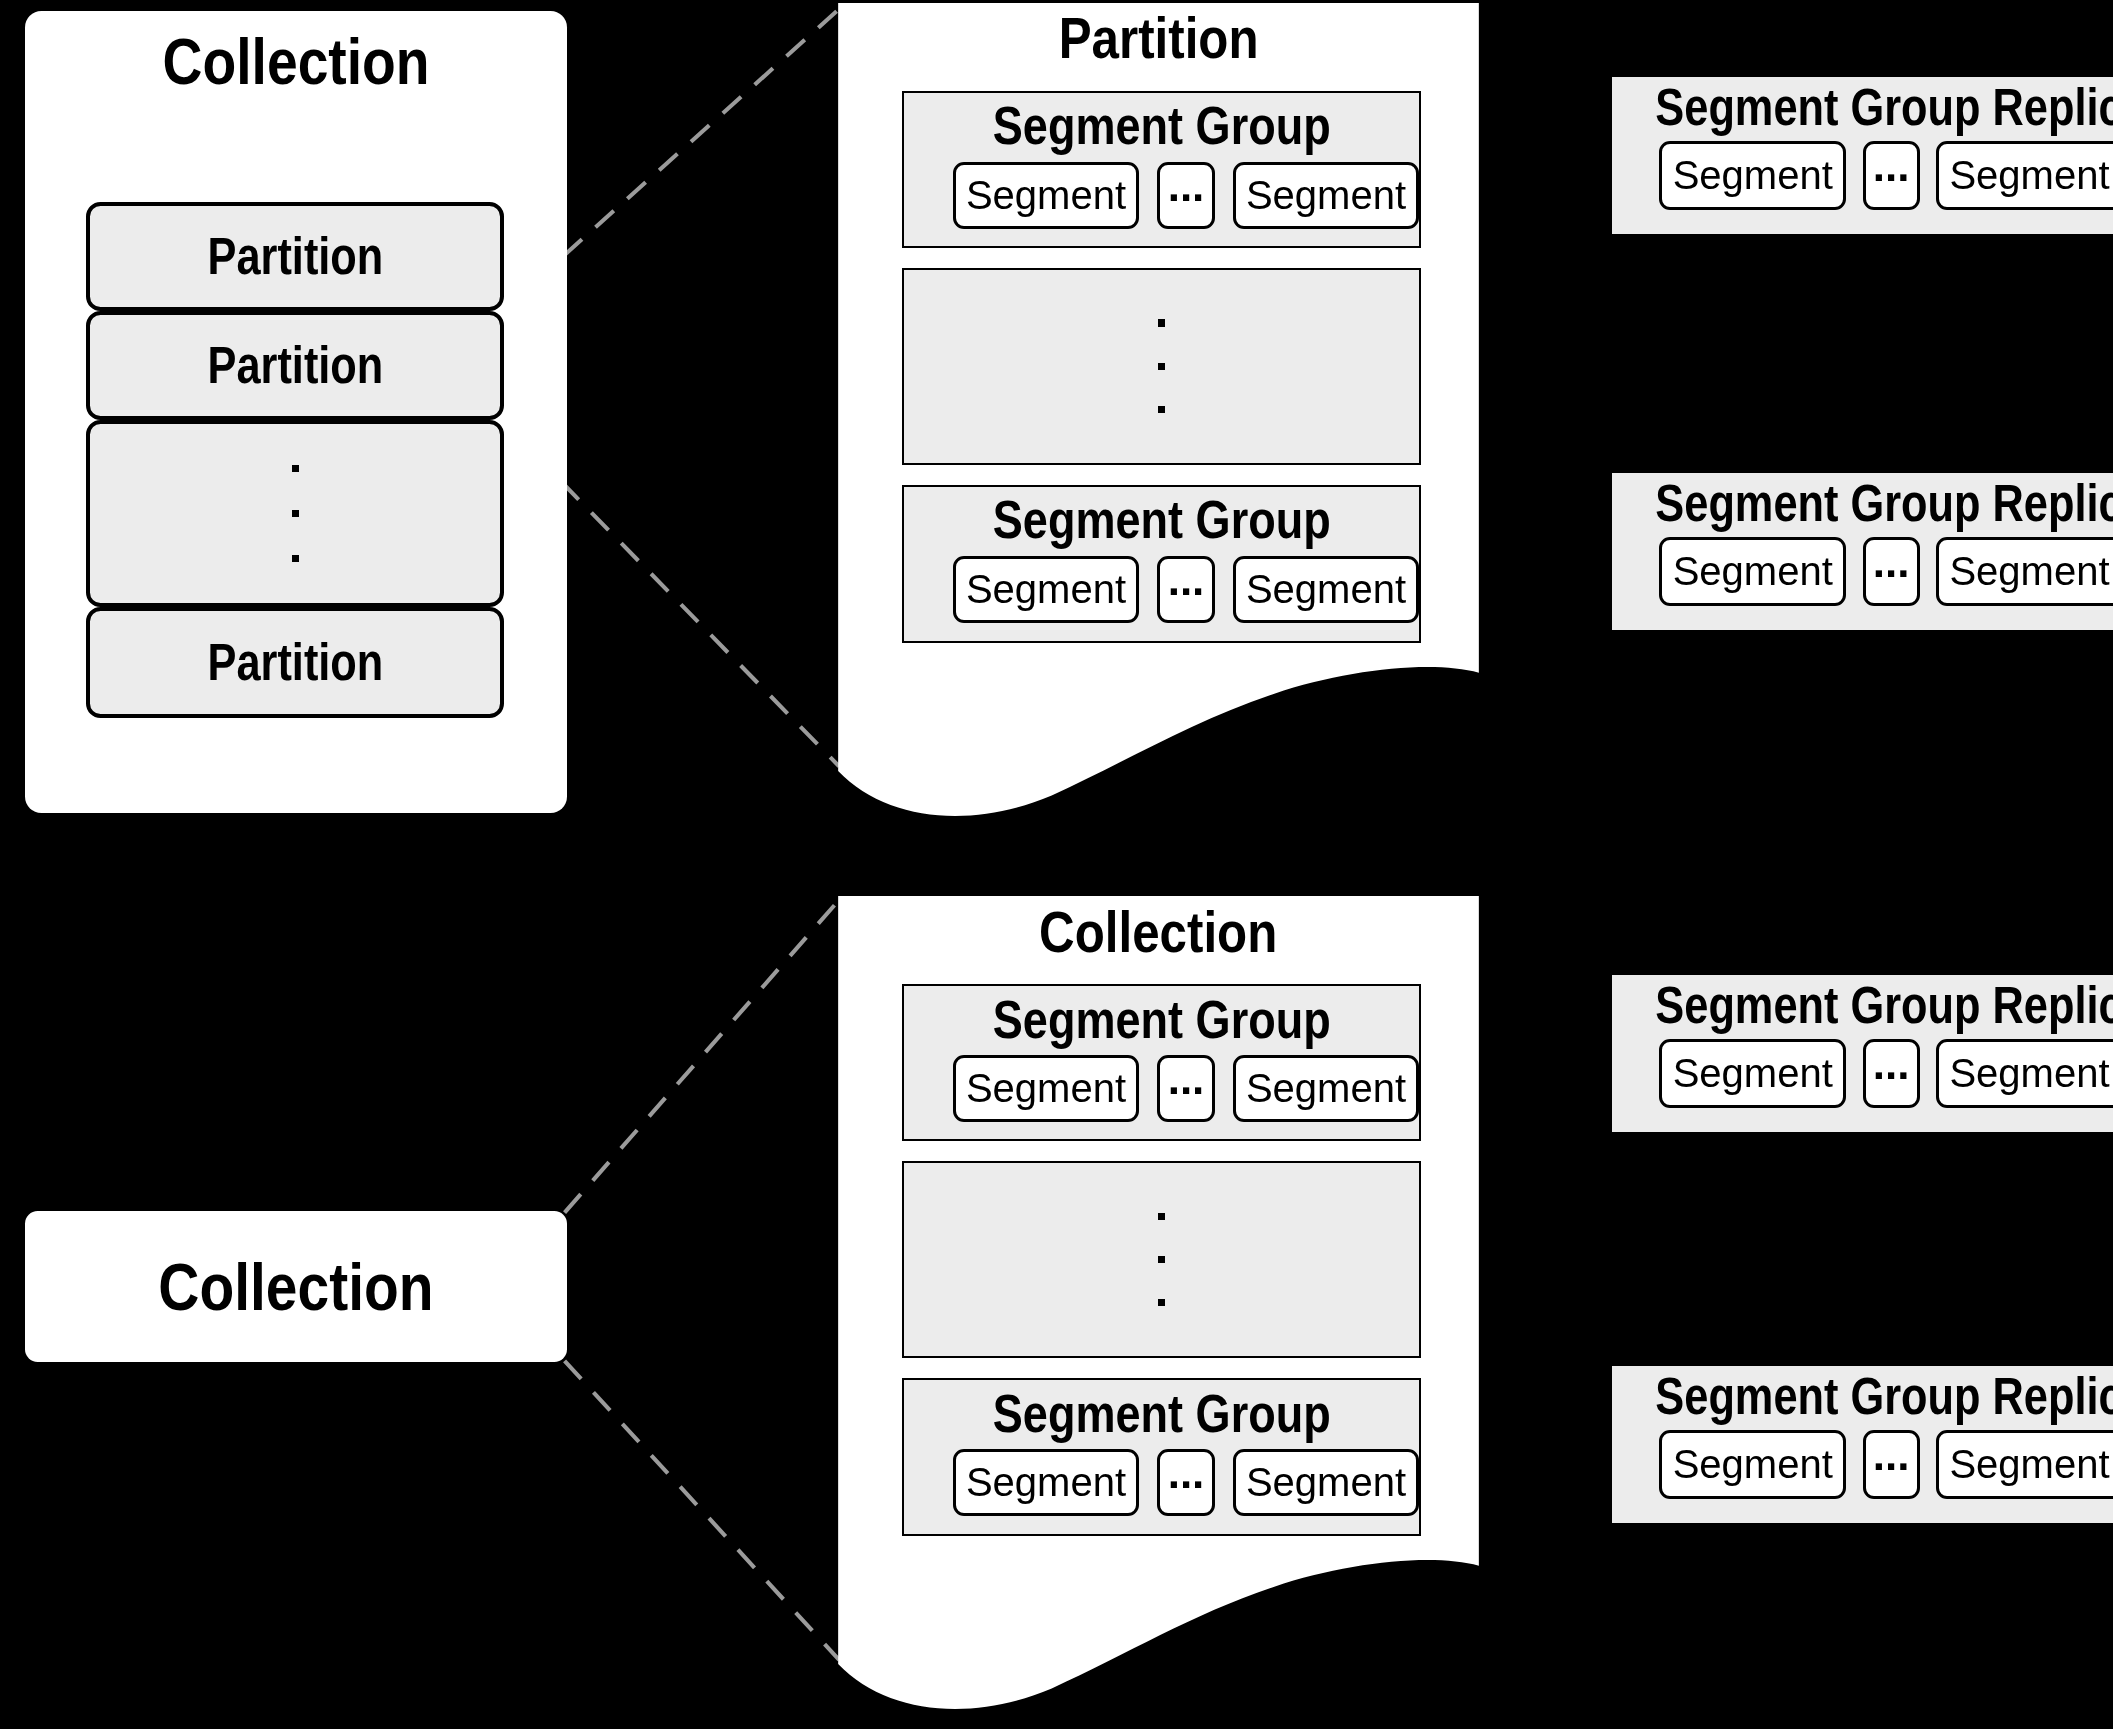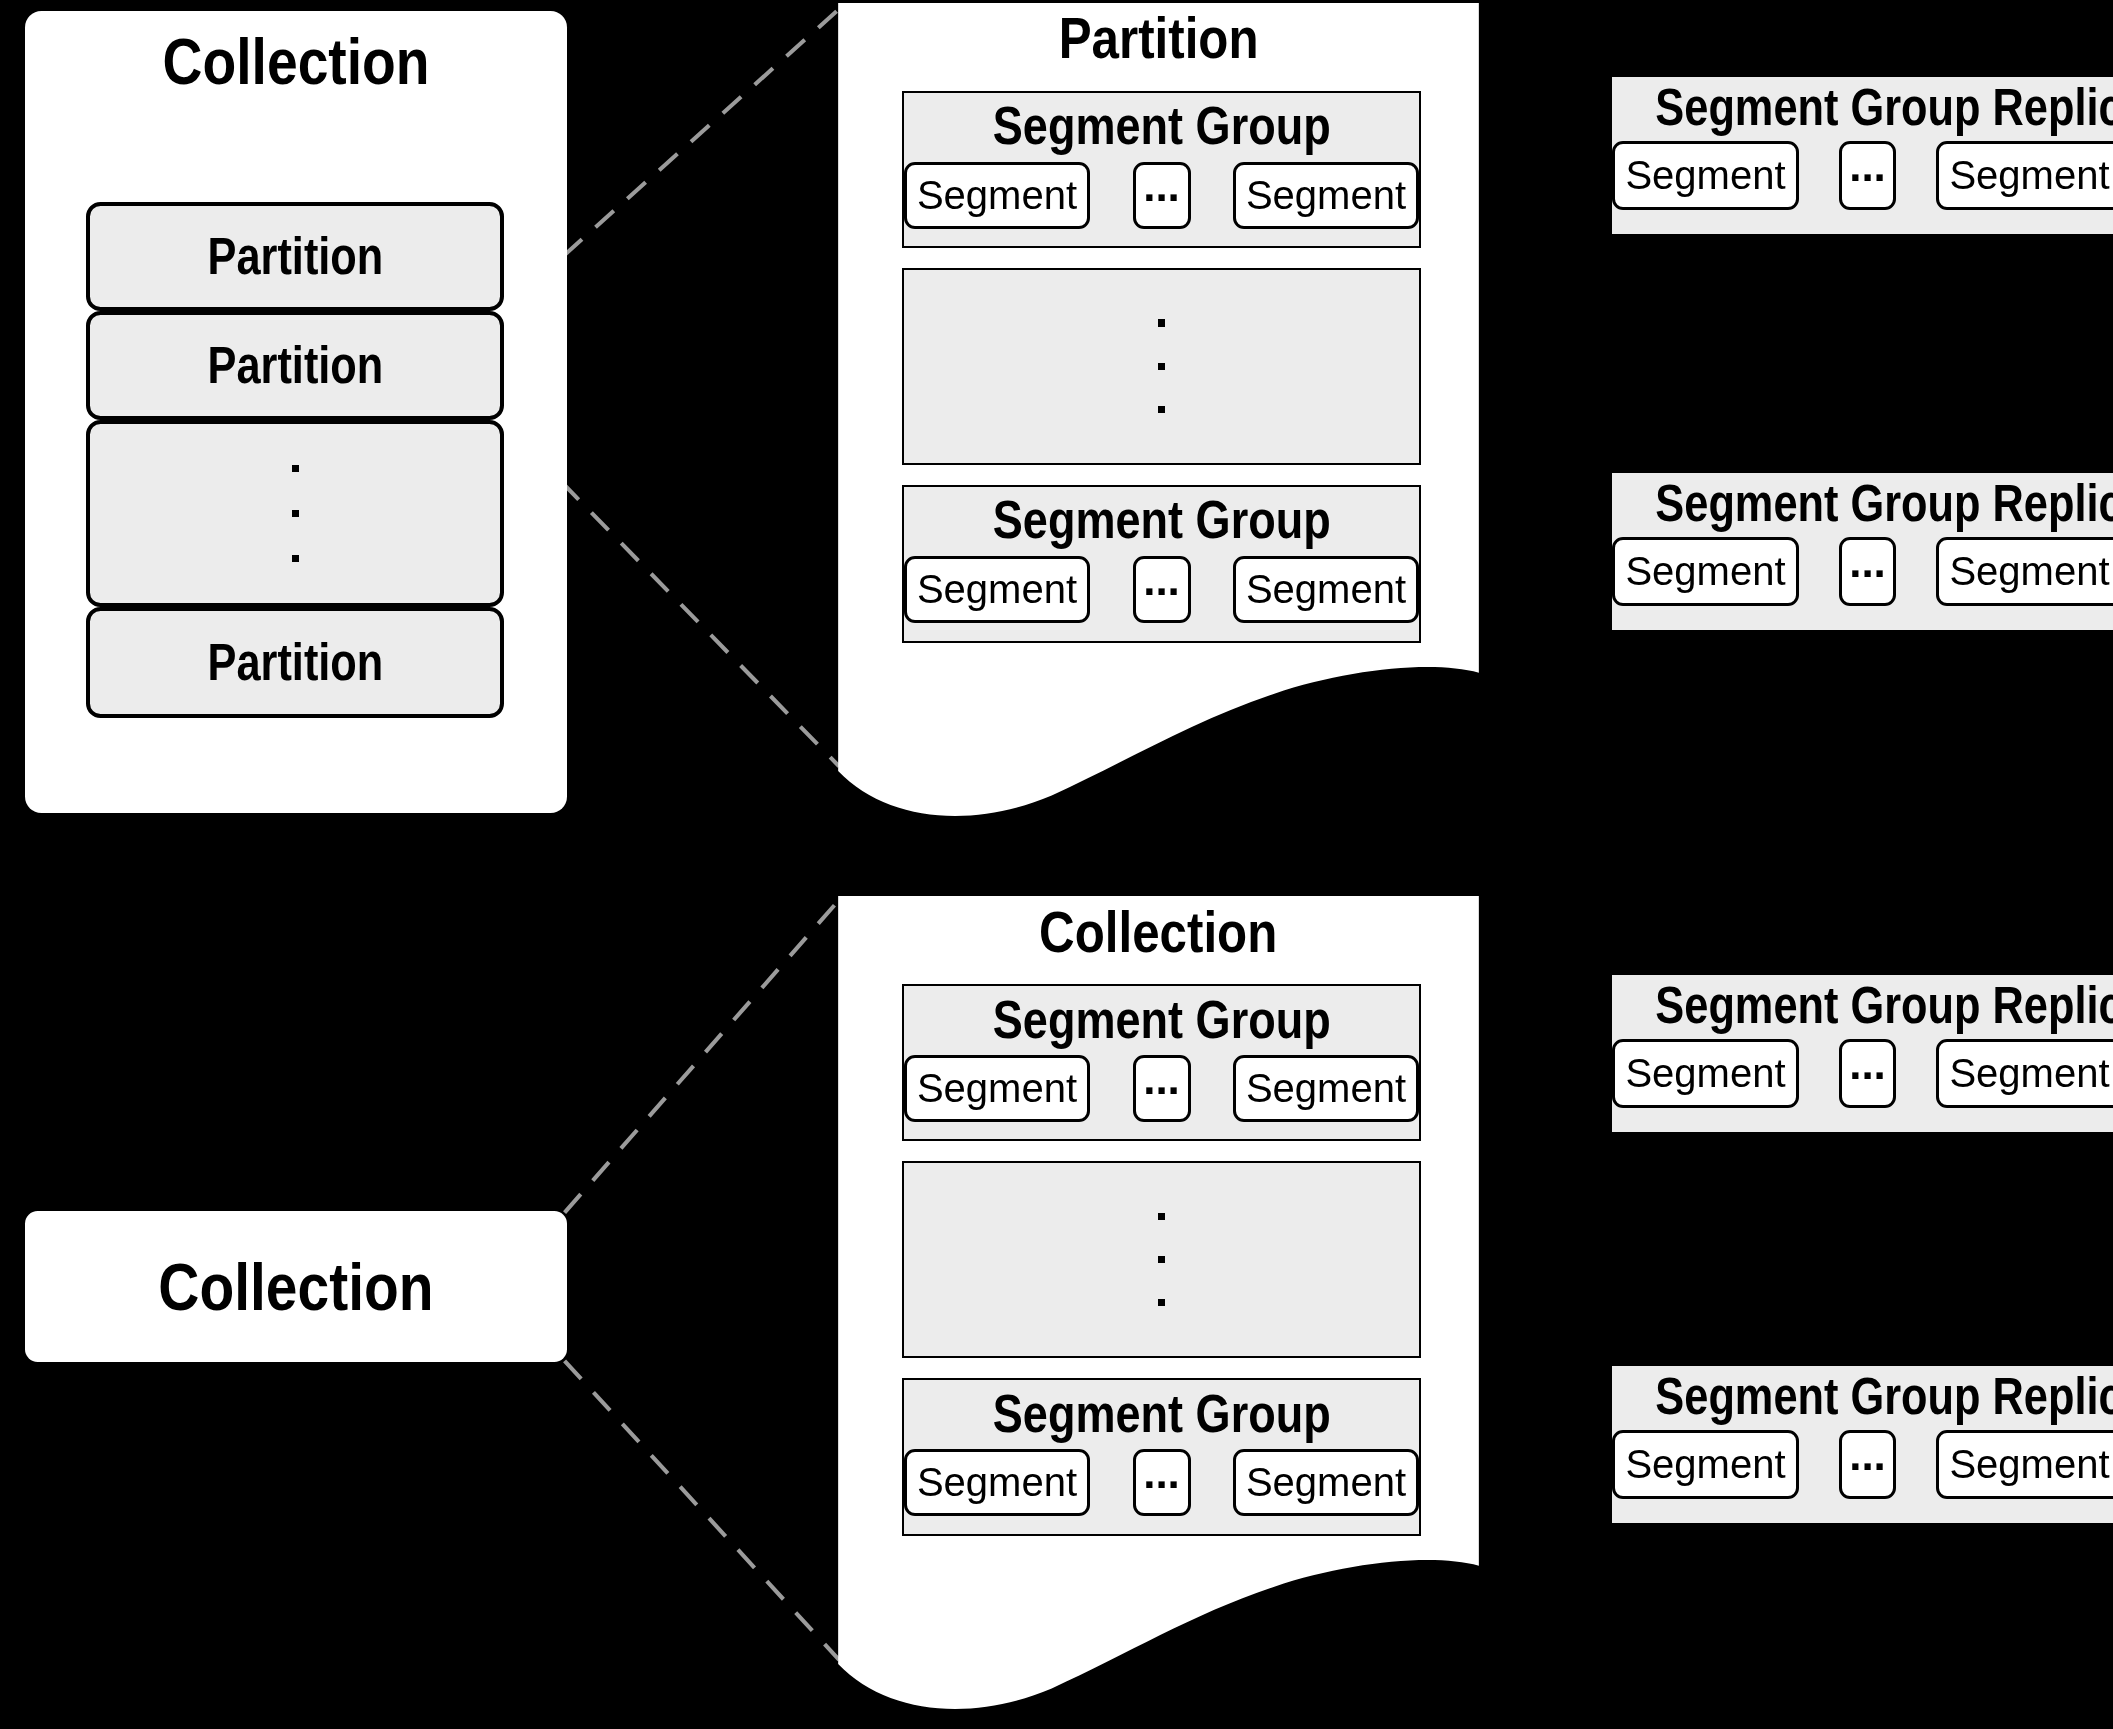--- a/index.html
+++ b/index.html
@@ -38,21 +38,21 @@
   .sg{
     position:absolute;left:64px;width:519px;background:#ececec;border:2.7px solid #000;box-sizing:border-box;
   }
   .sg-a{top:88px;height:157px}
   .sg-b{top:482px;height:158px}
   .sg-mid{
     position:absolute;left:64px;top:265px;width:519px;height:197px;background:#ececec;border:2.7px solid #000;
     box-sizing:border-box;display:flex;align-items:center;justify-content:center;
   }
   .sg-title{padding-top:5.5px;text-align:center;font-weight:bold;font-size:53px;line-height:1.05;}
-  .seg-row{display:flex;justify-content:space-between;align-items:center;gap:18px;margin-top:8.2px;}
+  .seg-row{display:flex;justify-content:flex-end;align-items:center;gap:18px;margin-top:8.2px;}
   .seg{
     width:186px;height:67px;background:#fff;border:3.6px solid #000;border-radius:11px;box-sizing:border-box;
     display:flex;align-items:center;justify-content:center;font-size:40px;
   }
   .seg-dots{width:58px;font-weight:bold;font-size:44px;}
   .seg-dots .raise{transform:translateY(-20%);}
 
   
   .replica{position:absolute;left:1594px;width:511px;height:157px;background:#ececec;}
   .r1{top:77px}.r2{top:473px}.r3{top:975px}.r4{top:1366px}

